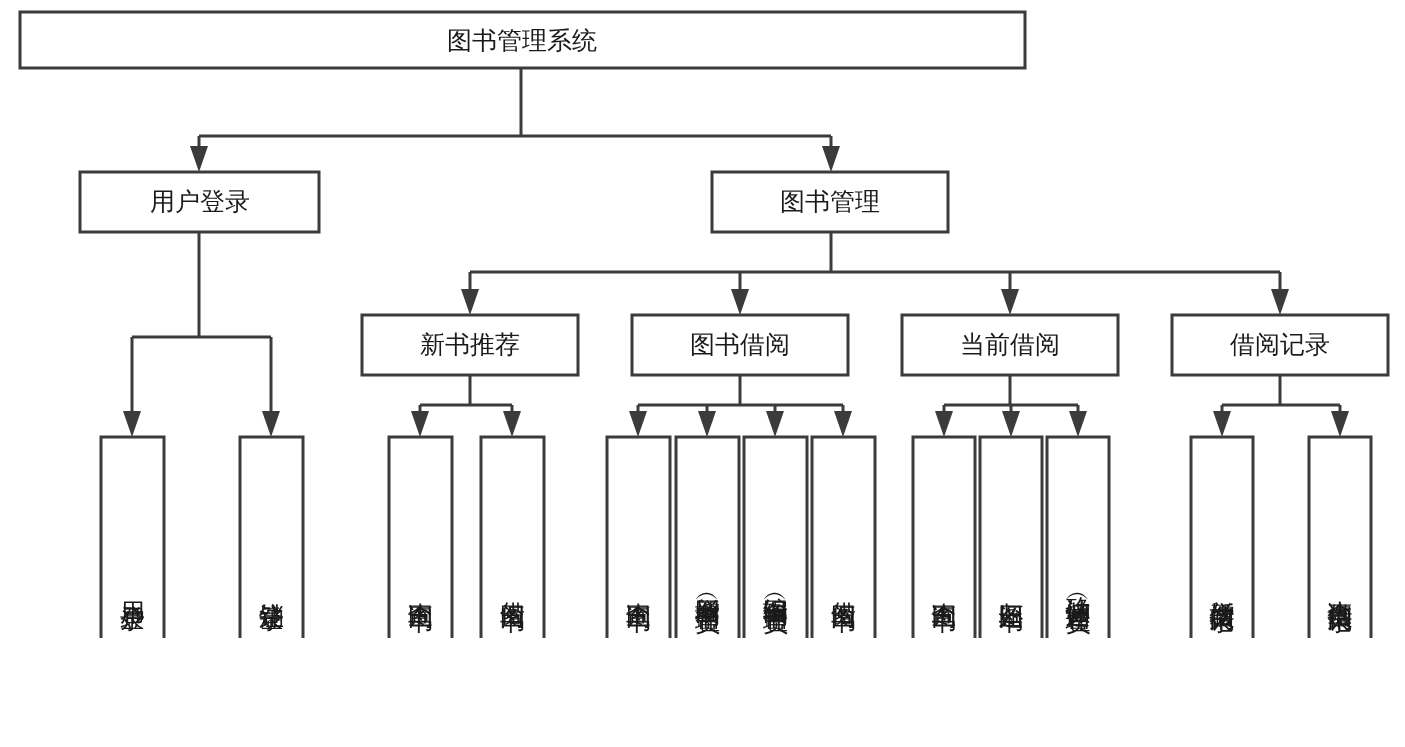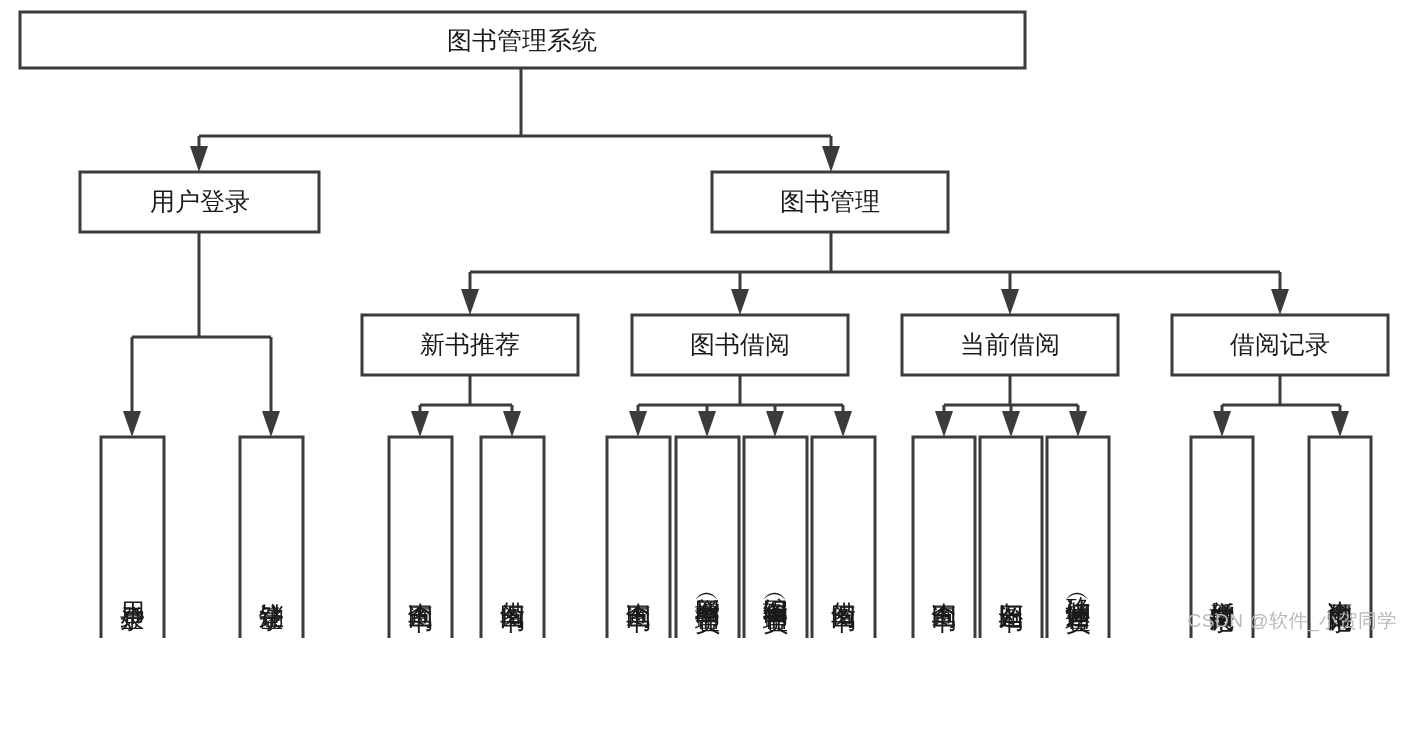--- a/index.html
+++ b/index.html
@@ -218,15 +218,14 @@
   <div class="node-label-v" style="left:744px; top:437px; width:63px; height:297px;">编辑图书（管理员）</div>
   <div class="node-label-v" style="left:812px; top:437px; width:63px; height:297px;">借阅图书</div>
 
   <div class="node-label-v" style="left:913px; top:437px; width:62px; height:297px;">查询图书</div>
   <div class="node-label-v" style="left:980px; top:437px; width:62px; height:297px;">归还图书</div>
   <div class="node-label-v" style="left:1047px; top:437px; width:62px; height:297px;">确认归还（管理员）</div>
 
   <div class="node-label-v" style="left:1191px; top:437px; width:62px; height:297px;">新增借阅记录</div>
   <div class="node-label-v" style="left:1309px; top:437px; width:62px; height:297px;">查询借阅记录</div>
 
-  <div class="watermark">CSDN @软件_小贺同学</div>
 
 </div>
 
 </body></html>

